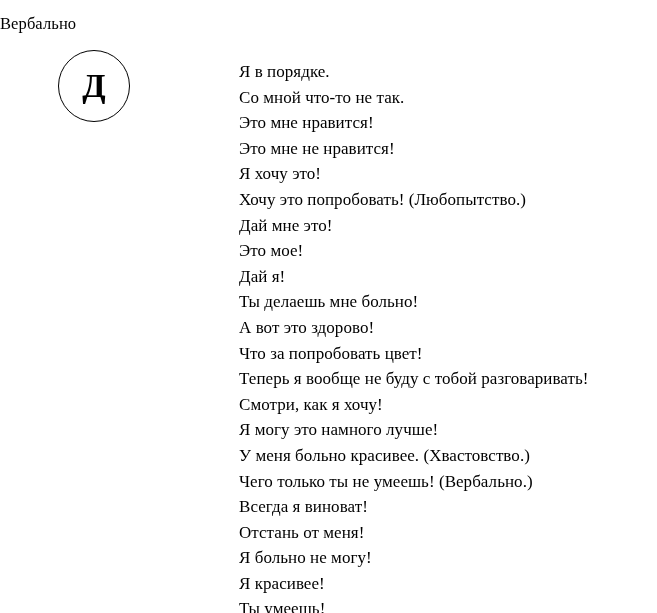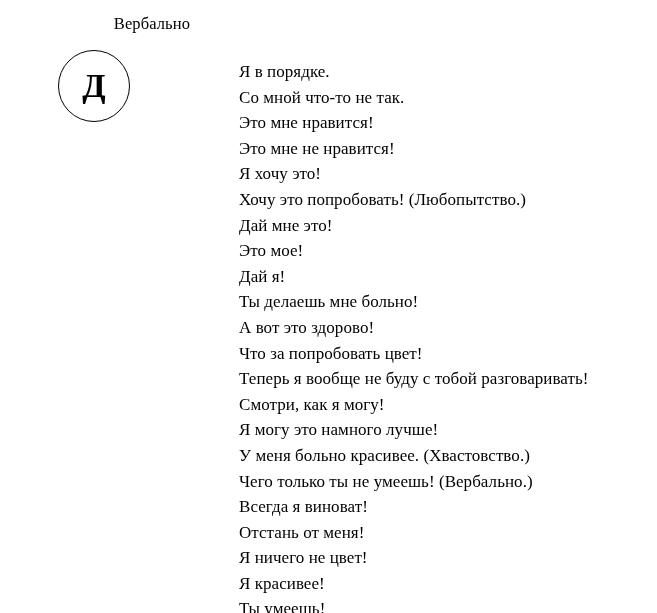--- a/index.html
+++ b/index.html
@@ -24,21 +24,21 @@
     top: 0;
     width: 200px;
     height: 613px;
   }
 
   .category-label {
     position: absolute;
     left: 0;
     top: 14px;
     width: 190px;
-    text-align: right;
+    text-align: left;
     font-size: 16.5px;
     line-height: 20px;
     letter-spacing: 0.1px;
     white-space: nowrap;
   }
 
   .badge-wrap {
     position: absolute;
     left: 58px;
     top: 50px;
@@ -112,23 +112,23 @@
     <div class="phrase-line">Это мне не нравится!</div>
     <div class="phrase-line">Я хочу это!</div>
     <div class="phrase-line">Хочу это попробовать! (Любопытство.)</div>
     <div class="phrase-line">Дай мне это!</div>
     <div class="phrase-line">Это мое!</div>
     <div class="phrase-line">Дай я!</div>
     <div class="phrase-line">Ты делаешь мне больно!</div>
     <div class="phrase-line">А вот это здорово!</div>
     <div class="phrase-line">Что за попробовать цвет!</div>
     <div class="phrase-line">Теперь я вообще не буду с тобой разговаривать!</div>
-    <div class="phrase-line">Смотри, как я могу!</div>
+    <div class="phrase-line">Смотри, как я хочу!</div>
     <div class="phrase-line">Я могу это намного лучше!</div>
     <div class="phrase-line">У меня больно красивее. (Хвастовство.)</div>
     <div class="phrase-line">Чего только ты не умеешь! (Вербально.)</div>
     <div class="phrase-line">Всегда я виноват!</div>
     <div class="phrase-line">Отстань от меня!</div>
-    <div class="phrase-line">Я ничего не цвет!</div>
+    <div class="phrase-line">Я больно не могу!</div>
     <div class="phrase-line">Я красивее!</div>
     <div class="phrase-line">Ты умеешь!</div>
     <div class="phrase-line">Давай невыносим?</div>
   </div>
 
 </body></html>

